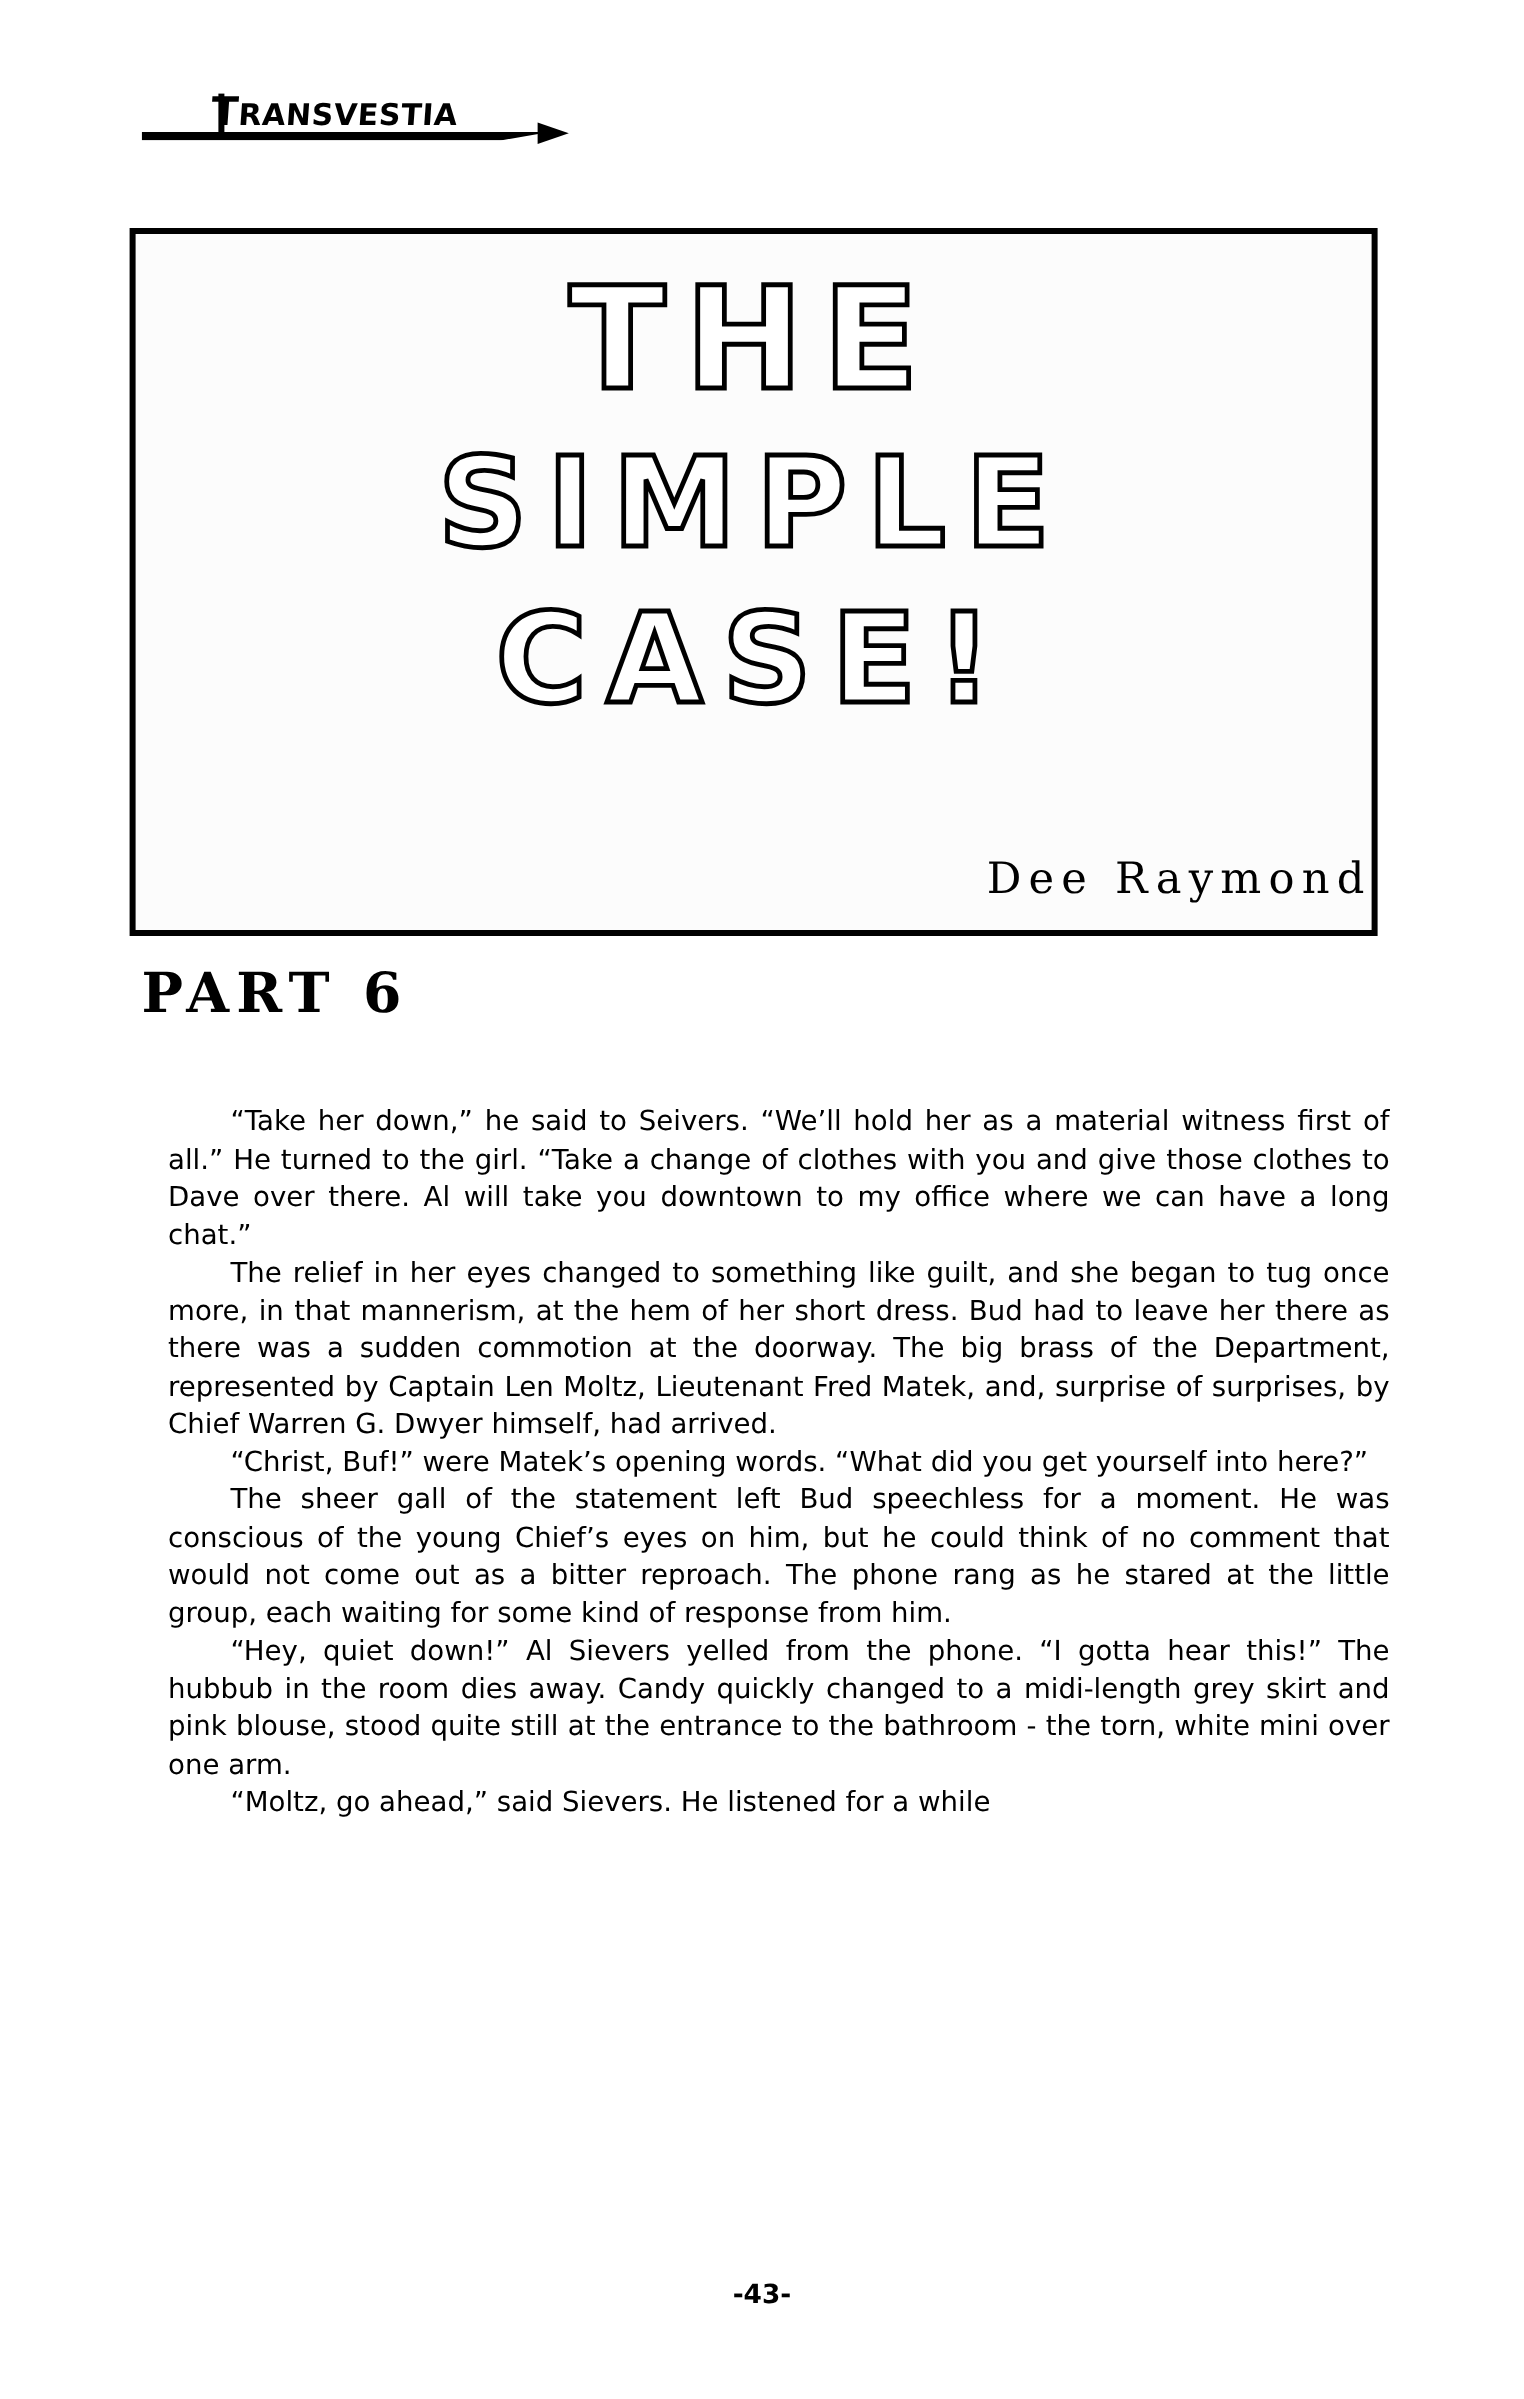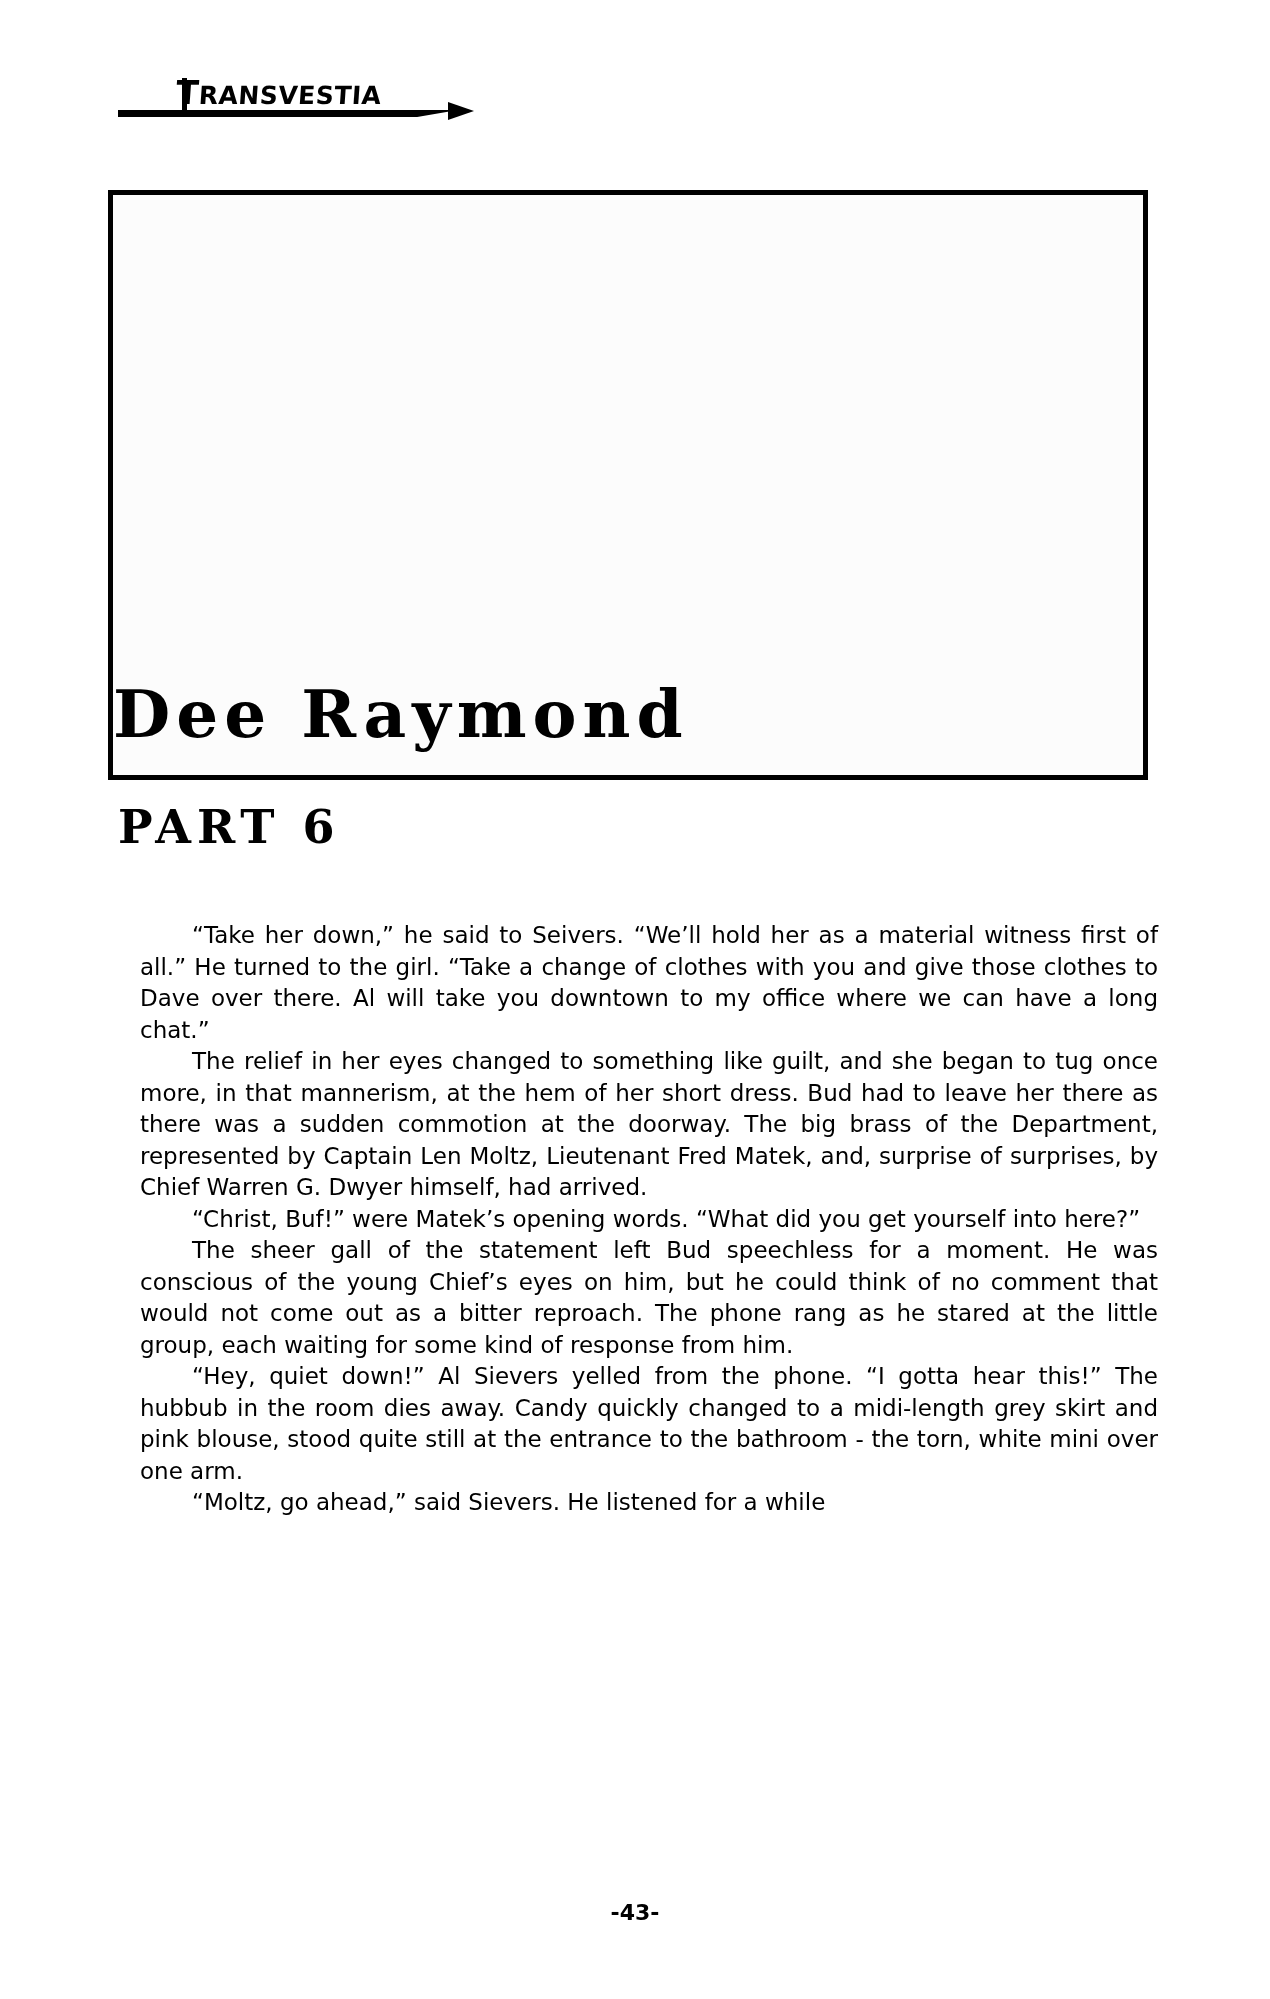--- a/index.html
+++ b/index.html
@@ -100,24 +100,24 @@
   }
   .line-the   { font-size: 118px; margin-top: 6px; }
   .line-simple{ font-size: 104px; margin-top: 26px; }
   .line-case  { font-size: 104px; margin-top: 26px; }
 
   .byline {
     position: absolute;
     left: 0;
     right: 0;
     bottom: 22px;
-    text-align: left;
+    text-align: right;
     font-family: "DejaVu Serif", serif;
-    font-weight: 700;
-    font-size: 66px;
+    font-weight: 400;
+    font-size: 36px;
     letter-spacing: 6px;
   }
 
   
   .part-heading {
     position: absolute;
     left: 118px;
     top: 800px;
     font-family: "DejaVu Serif", serif;
     font-weight: 700;
@@ -160,20 +160,25 @@
 <div class="page">
 
   <div class="masthead">
     <div class="masthead-text"><span class="cap">T</span><span>RANSVESTIA</span></div>
     <div class="masthead-tick"></div>
     <div class="masthead-rule"></div>
     <div class="masthead-arrow"></div>
   </div>
 
   <div class="title-box">
+    <div class="title-lines">
+      <div class="outline-line line-the">THE</div>
+      <div class="outline-line line-simple">SIMPLE</div>
+      <div class="outline-line line-case">CASE!</div>
+    </div>
     <div class="byline">Dee Raymond</div>
   </div>
 
   <div class="part-heading">PART  6</div>
 
   <div class="body-text">
     <p>“Take her down,” he said to Seivers. “We’ll hold her as a material witness first of all.”  He turned to the girl. “Take a change of clothes with you and give those clothes to Dave over there. Al will take you downtown to my office where we can have a long chat.”</p>
     <p>The relief in her eyes changed to something like guilt, and she began to tug once more, in that mannerism, at the hem of her short dress. Bud had to leave her there as there was a sudden commotion at the doorway. The big brass of the Department, represented by Captain Len Moltz, Lieutenant Fred Matek, and, surprise of surprises, by Chief Warren G. Dwyer himself, had arrived.</p>
     <p>“Christ, Buf!” were Matek’s opening words. “What did you get yourself into here?”</p>
     <p>The sheer gall of the statement left Bud speechless for a moment. He was conscious of the young Chief’s eyes on him, but he could think of no comment that would not come out as a bitter reproach. The phone rang as he stared at the little group, each waiting for some kind of response from him.</p>

